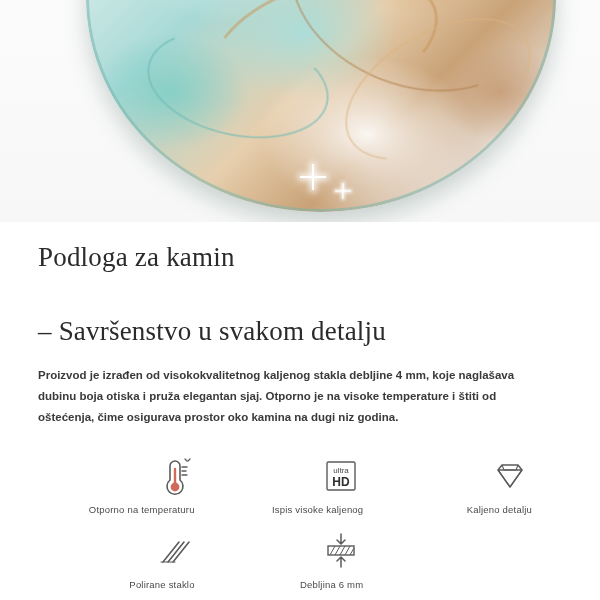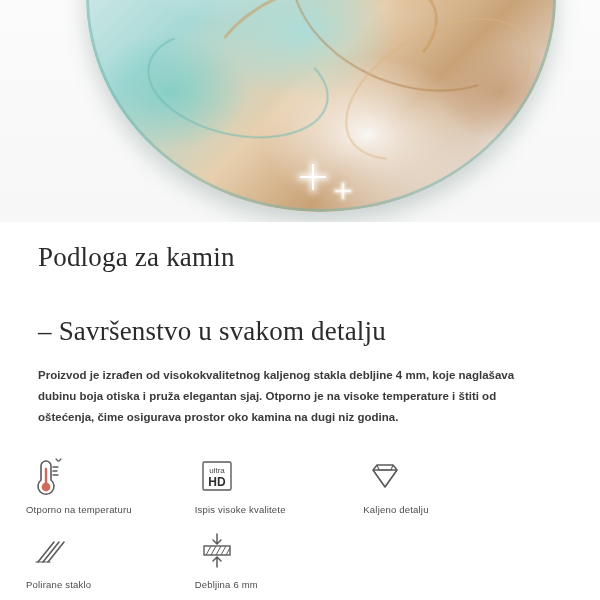--- a/index.html
+++ b/index.html
@@ -118,21 +118,21 @@
     margin-top: 26px;
     padding: 0 26px;
     display: grid;
     grid-template-columns: repeat(3, 1fr);
     row-gap: 14px;
     box-sizing: border-box;
   }
   .feature {
     display: flex;
     flex-direction: column;
-    align-items: flex-start;
+    align-items: flex-end;
     justify-content: flex-start;
   }
   .feature .icon-box {
     height: 46px;
     display: flex;
     align-items: center;
     justify-content: center;
   }
   .feature .caption {
     margin-top: 4px;
@@ -186,21 +186,21 @@
     </div>
 
     <div class="feature">
       <div class="icon-box">
         <svg width="44" height="40" viewBox="0 0 44 40">
           <rect x="8" y="5" width="28" height="28" rx="1.5" fill="none" stroke="#5b5b5b" stroke-width="1.4"></rect>
           <text x="22" y="16" text-anchor="middle" font-family="Liberation Sans, sans-serif" font-size="8" fill="#4a4a4a">ultra</text>
           <text x="22" y="29" text-anchor="middle" font-family="Liberation Sans, sans-serif" font-size="12" font-weight="bold" fill="#2f2f2f">HD</text>
         </svg>
       </div>
-      <div class="caption">Ispis visoke kvalitete</div>
+      <div class="caption">Ispis visoke kaljenog</div>
     </div>
 
 
     <div class="feature">
       <div class="icon-box">
         <svg width="44" height="40" viewBox="0 0 44 40">
           <path d="M10 13 h24 l-12 17 z" fill="none" stroke="#5b5b5b" stroke-width="1.5" stroke-linejoin="round"></path>
           <path d="M10 13 l4 -5 h16 l4 5" fill="none" stroke="#5b5b5b" stroke-width="1.5" stroke-linejoin="round"></path>
           <path d="M14 8 l2 5 M30 8 l-2 5 M10 13 l12 17 M34 13 l-12 17 M16 13 h12" fill="none" stroke="#5b5b5b" stroke-width="1.1"></path>
         </svg>

